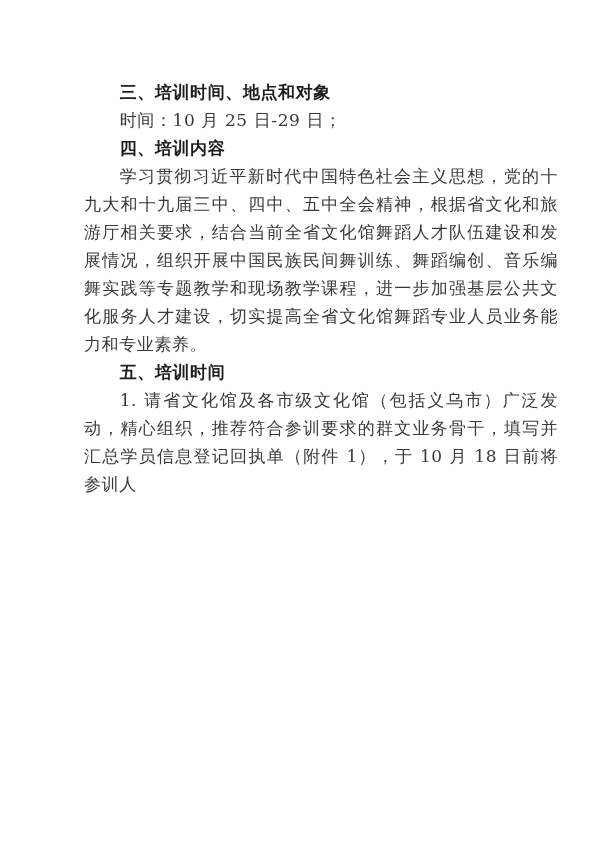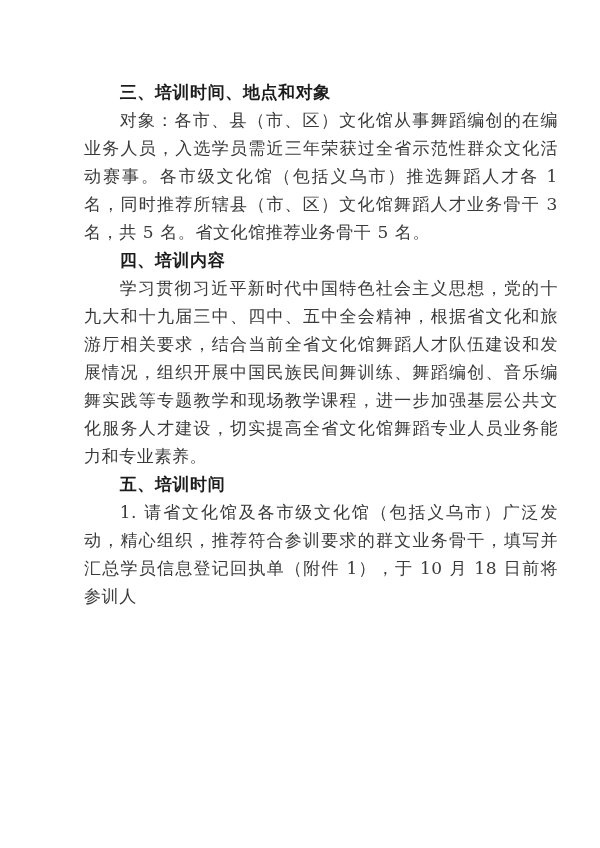--- a/index.html
+++ b/index.html
@@ -32,18 +32,18 @@
     font-weight: bold;
     color: #1c1c1c;
     text-align: left;
   }
 </style>
 </head>
 <body>
 
 <div class="page">
   <p class="block heading">三、培训时间、地点和对象</p>
-  <p class="block">对象：各市、县（市、区）文化馆从事舞蹈编创的在编业务人员，入选学员需近三年荣获过全省示范性群众文化活动赛事。各市级文化馆（包括义乌市）推选舞蹈人才各 1 名，同时推荐所辖县（市、区）文化馆舞蹈人才业务骨干 3 名，共 5 名。省文化馆推荐业务骨干 5 名。</p>
+  <p class="block">时间：10 月 25 日-29 日；</p>
   <p class="block heading">四、培训内容</p>
   <p class="block">学习贯彻习近平新时代中国特色社会主义思想，党的十九大和十九届三中、四中、五中全会精神，根据省文化和旅游厅相关要求，结合当前全省文化馆舞蹈人才队伍建设和发展情况，组织开展中国民族民间舞训练、舞蹈编创、音乐编舞实践等专题教学和现场教学课程，进一步加强基层公共文化服务人才建设，切实提高全省文化馆舞蹈专业人员业务能力和专业素养。</p>
   <p class="block heading">五、培训时间</p>
   <p class="block">1. 请省文化馆及各市级文化馆（包括义乌市）广泛发动，精心组织，推荐符合参训要求的群文业务骨干，填写并汇总学员信息登记回执单（附件 1），于 10 月 18 日前将参训人</p>
 </div>
 
 </body></html>

